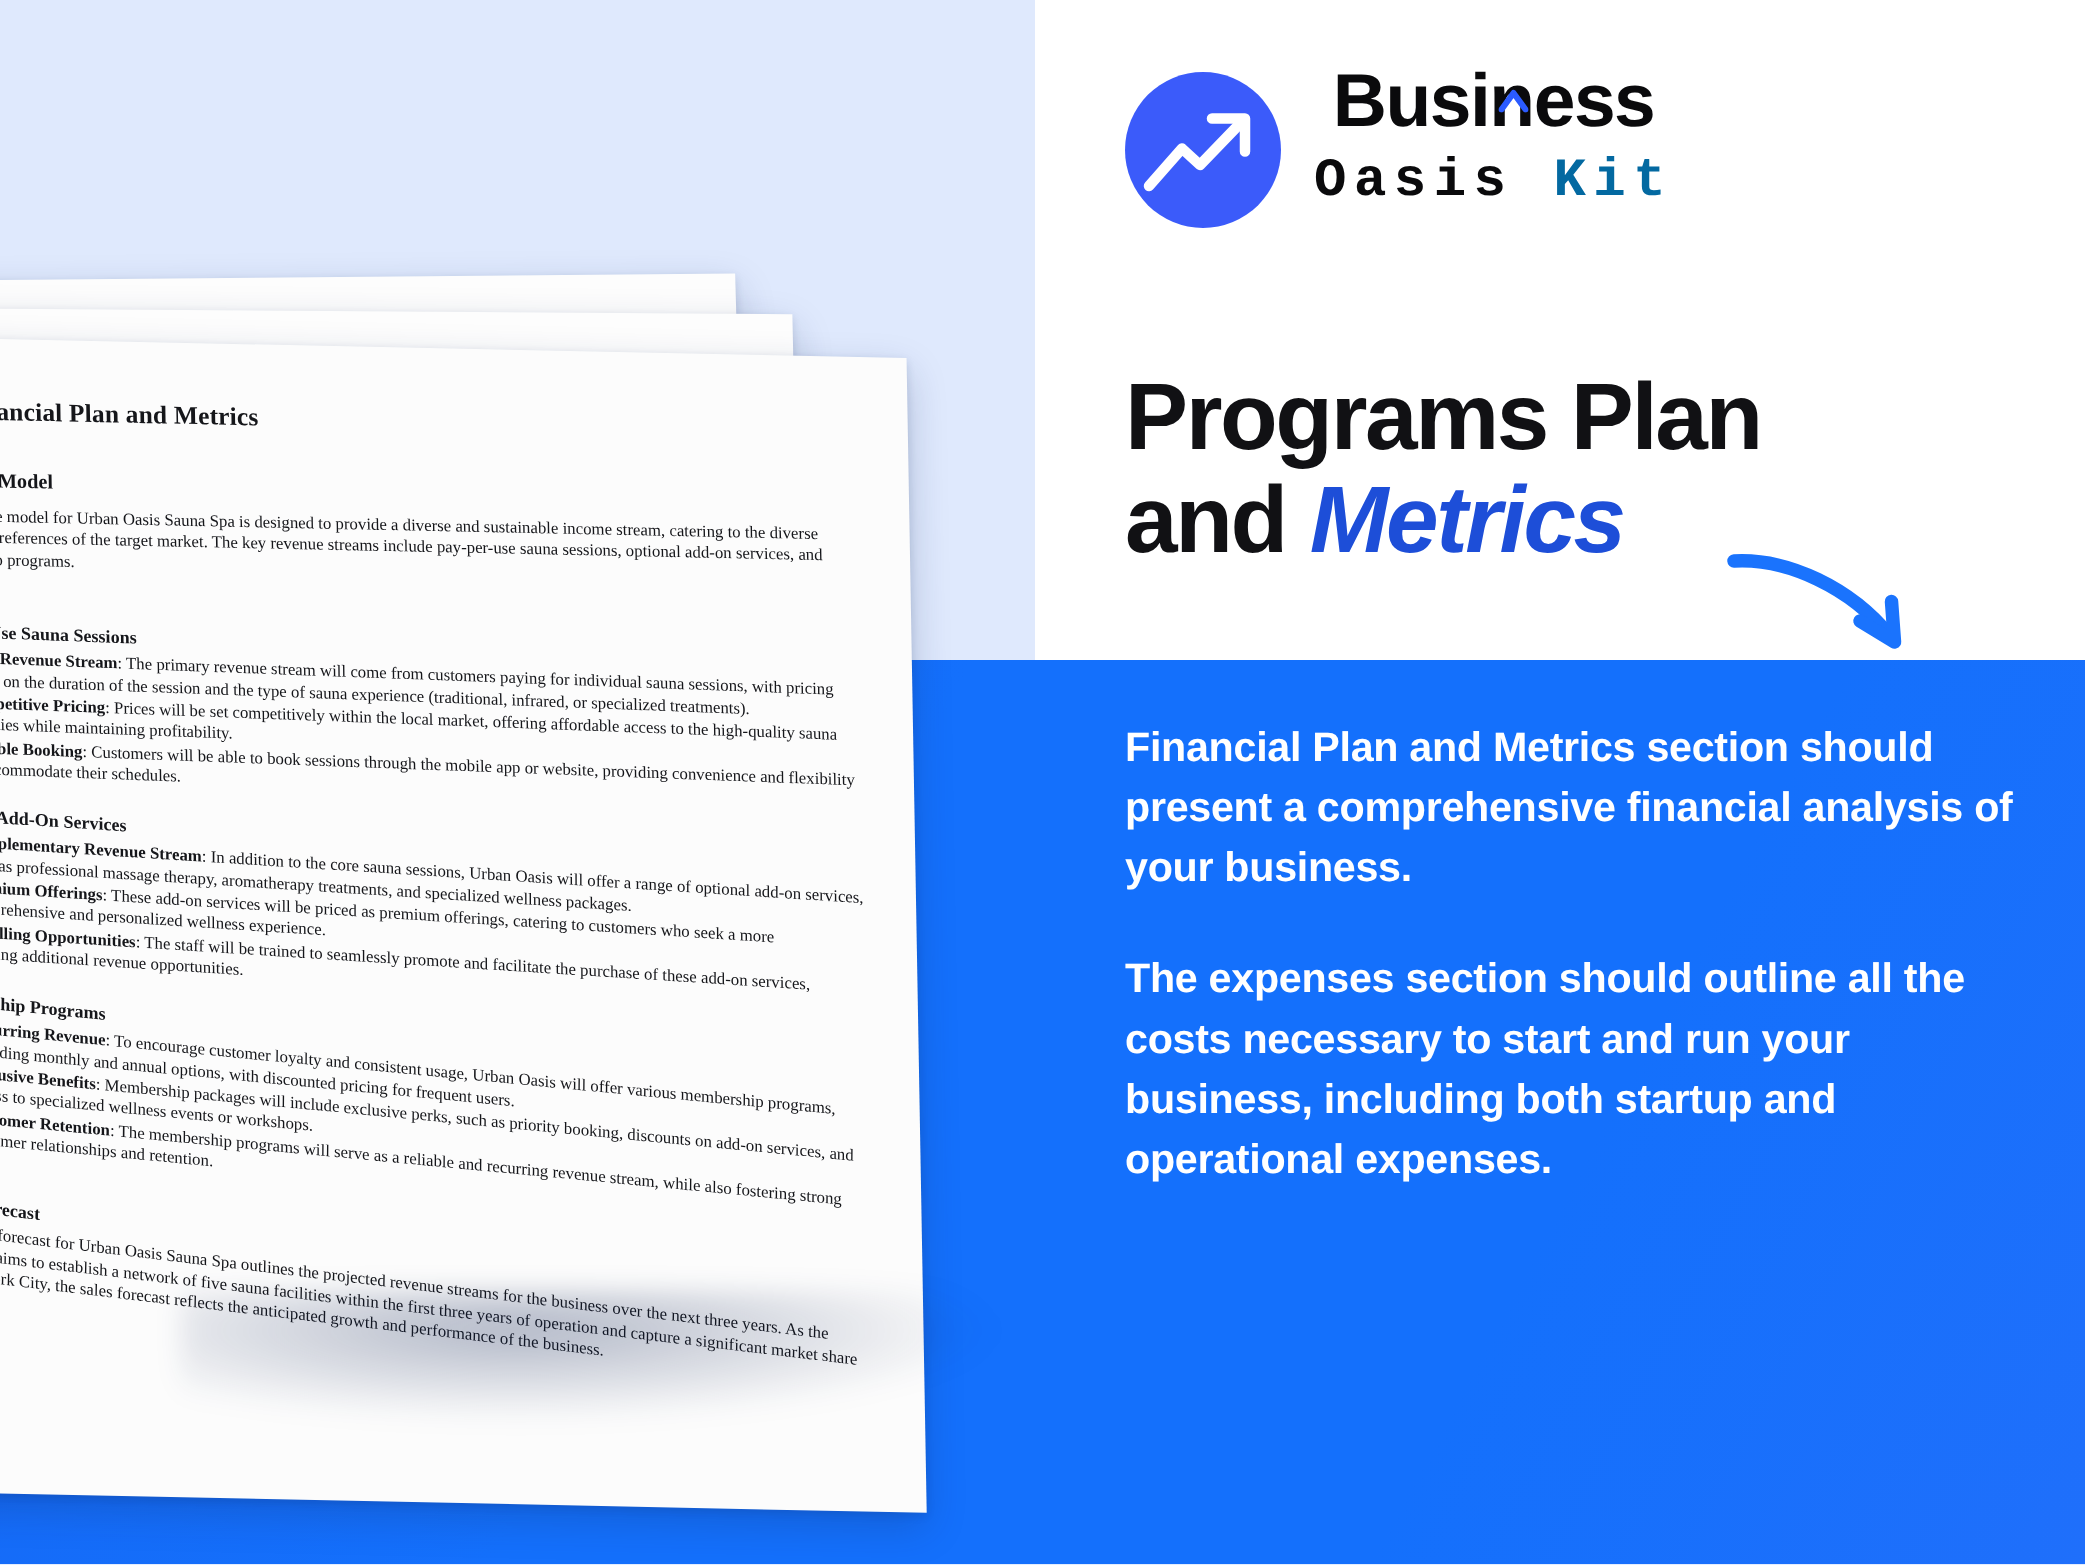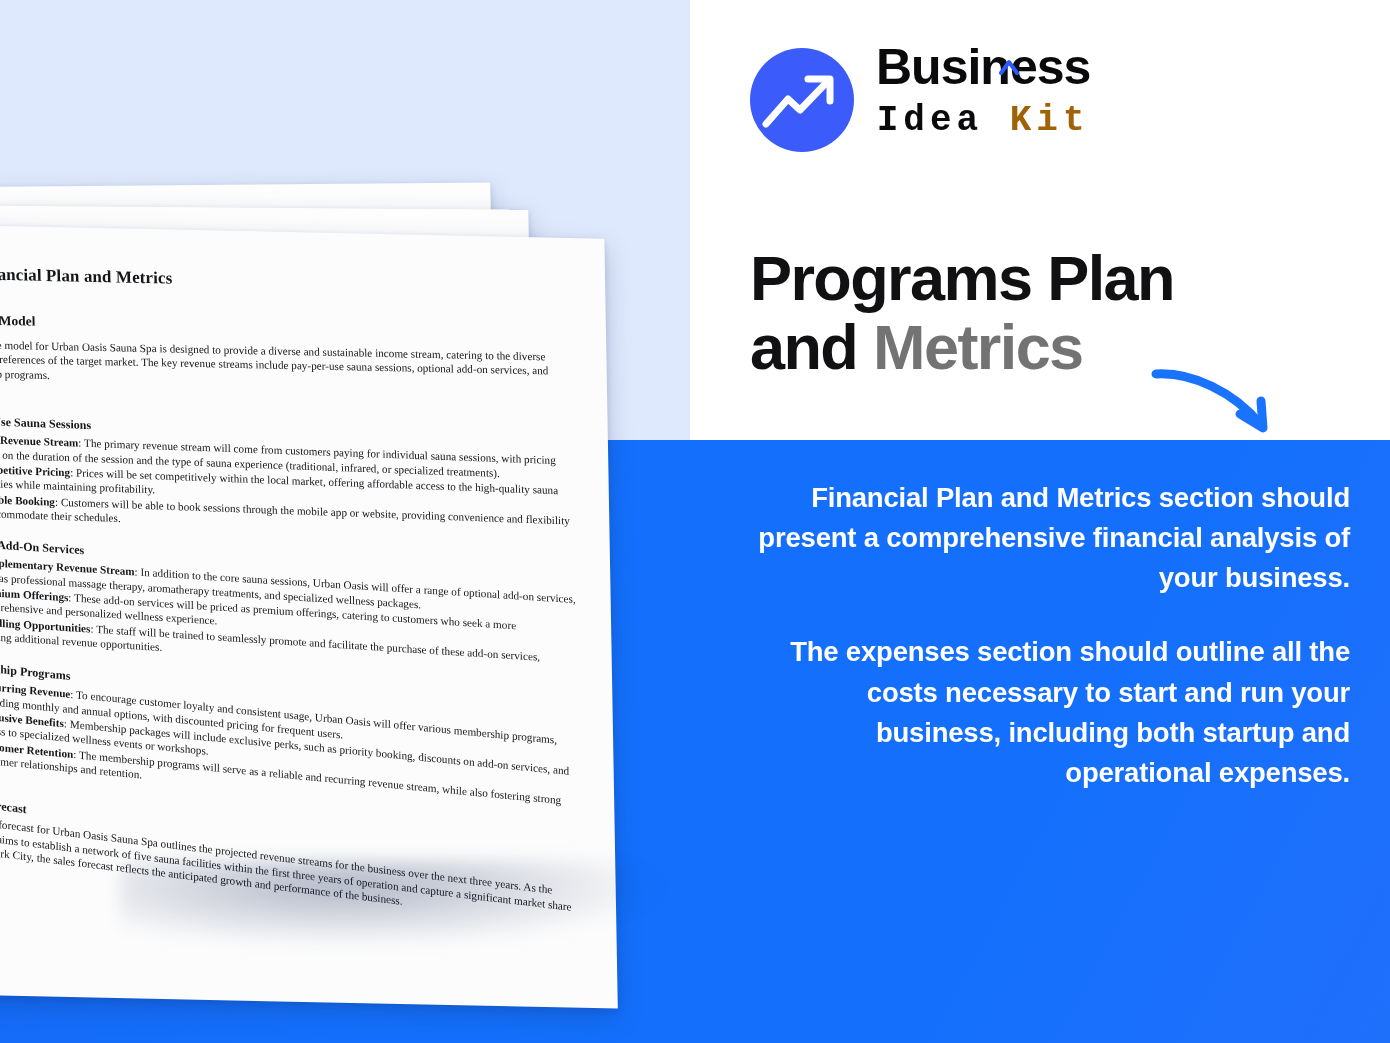--- a/index.html
+++ b/index.html
@@ -98,38 +98,37 @@
     line-height:1;white-space:nowrap;position:relative;
   }
   .logo-l1 .hat{
     position:absolute;left:123px;top:-9px;width:20px;height:16px;color:#2b5bff;
   }
   .logo-l2{
     font-family:"Liberation Mono", monospace;
     font-size:36px;font-weight:700;letter-spacing:5px;color:#0a0a0c;
     line-height:1;margin-top:11px;white-space:nowrap;
   }
-  .logo-l2 .kit{color:#a16207;margin-top:12px;}
+  .logo-l2 .kit{color:#0369a1;margin-top:12px;}
 
   
   .headline{
     position:absolute;left:750px;top:244px;width:560px;
     font-size:63px;font-weight:800;letter-spacing:-1.6px;
     line-height:1.10;color:#111114;
   }
-  .headline .hl-accent{color:#737373;}
+  .headline .hl-accent{color:#1d4ed8;font-style:italic;}
 
   .arrow{position:absolute;left:1148px;top:348px;width:140px;height:100px;}
 
   
   .copy{
     position:absolute;left:750px;top:478px;width:600px;
     color:#ffffff;font-size:27.5px;font-weight:700;line-height:1.46;
     letter-spacing:-0.2px;
-    text-align:right;
   }
   .copy p{margin:0 0 34px 0;}
   .copy p:last-child{margin-bottom:12px;}
 </style>
 </head>
 <body>
 
 <div id="stage">
 
   <div class="plate-lightblue"></div>
@@ -238,21 +237,21 @@
     <div class="logo-words">
       <div class="logo-l1">
         <span>Business</span>
         <span class="hat">
           <svg width="20" height="16" viewBox="0 0 20 16">
               <path d="M2 14 L10 3 L18 14" fill="none" stroke="#2b5bff" stroke-width="4" stroke-linecap="round" stroke-linejoin="round"></path>
             </svg>
         </span>
       </div>
       <div class="logo-l2">
-        <span>Idea</span>
+        <span>Oasis</span>
         <span class="kit">Kit</span>
       </div>
     </div>
   </div>
 
   <div class="headline">
     <span>Programs Plan</span><br>
     <span>and </span><span class="hl-accent">Metrics</span>
   </div>
 

